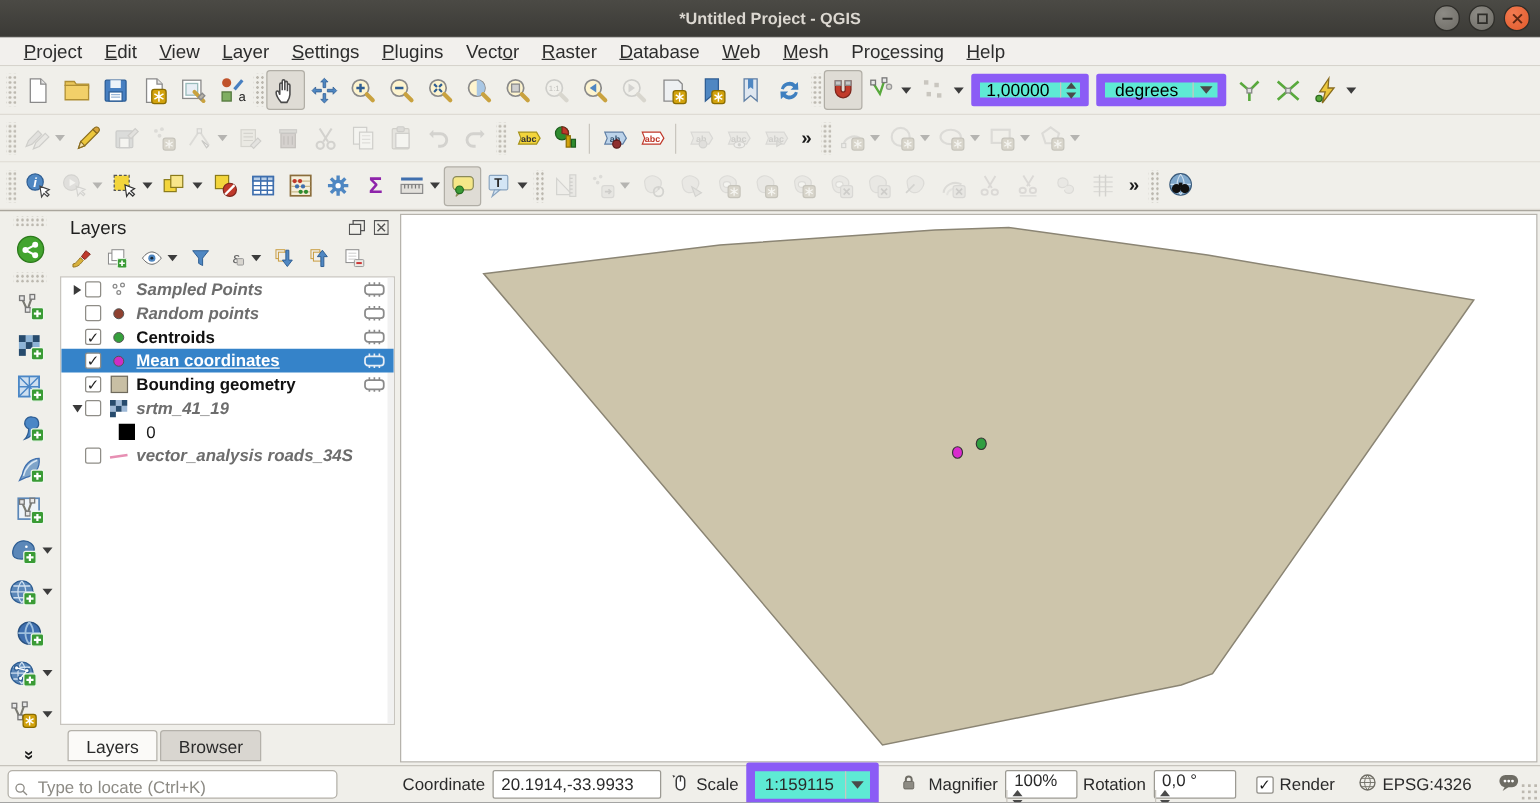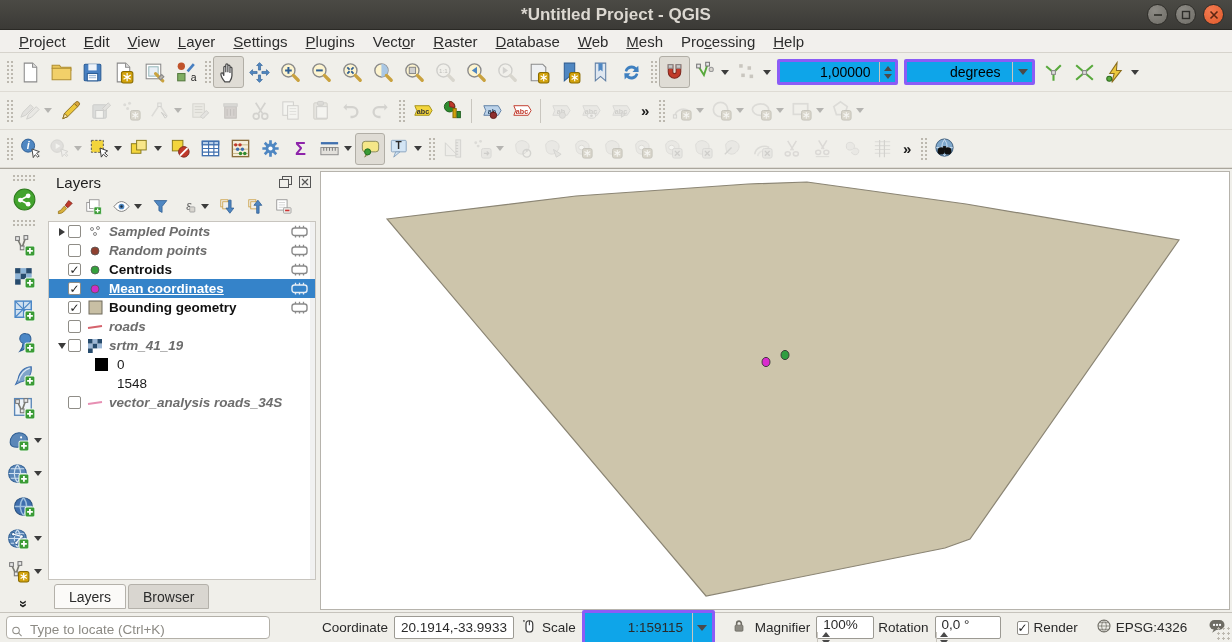--- a/index.html
+++ b/index.html
@@ -3,21 +3,21 @@
 <meta charset="utf-8">
 <style>
   html,body{margin:0;padding:0;background:#555;}
   *{box-sizing:border-box;font-family:"Liberation Sans","DejaVu Sans",sans-serif;}
   .app{position:relative;width:1232px;height:642px;background:#f0efea;overflow:hidden;border:0;}
 
   
   .titlebar{position:absolute;left:0;top:0;width:100%;height:30px;
     background:linear-gradient(#4b4a45,#3b3a36);border-bottom:1px solid #2a2925;
     display:flex;align-items:center;justify-content:center;}
-  .titlebar .title{color:#dcd8d1;font-weight:bold;font-size:17px;}
+  .titlebar .title{color:#dcd8d1;font-weight:bold;font-size:13px;}
   .winbtns{position:absolute;right:8px;top:4px;display:flex;gap:7px;}
   .winbtn{width:21px;height:21px;border-radius:50%;display:flex;align-items:center;justify-content:center;
     background:radial-gradient(circle at 35% 30%,#8d8b85,#6e6c66);border:1px solid #2e2d29;
     color:#2e2d29;font-size:11px;line-height:1;}
   .winbtn.close{background:radial-gradient(circle at 35% 30%,#f37a50,#e05a2b);}
   .winbtn svg{display:block;}
 
   
   .menubar{position:absolute;left:0;top:30px;width:100%;height:23px;background:#f2f0ed;
     border-bottom:1px solid #d6d3cc;display:flex;align-items:center;padding-left:10px;}
@@ -34,21 +34,21 @@
     border:1px solid transparent;border-radius:3px;padding:0 2px;position:relative;}
   .btn.active{background:#dfdcd5;border-color:#b1aea6;}
   .btn.disabled{opacity:.32;filter:grayscale(.85);}
   .btn svg{display:block;}
   .dd{width:0;height:0;border-left:4px solid transparent;border-right:4px solid transparent;
     border-top:5px solid #3c3c3c;margin-left:3px;}
   .grip{width:8px;height:26px;margin:0 2px;
     background-image:radial-gradient(#bcb8af 1px,transparent 1.2px);background-size:4px 4px;background-position:1px 1px;}
   .vsep{width:1px;height:24px;background:#c9c6bf;margin:0 4px;}
   .overflow{font-weight:bold;font-size:15px;color:#1a1a1a;padding:0 6px;}
-  .spinbox,.combo{display:flex;align-items:stretch;background:#0ea5e9;border:3px solid #8b5cf6;border-radius:2px;height:26px;margin:0 3px;padding-left:35px;}
+  .spinbox,.combo{display:flex;align-items:stretch;background:#5eead4;border:7px solid #8b5cf6;border-radius:2px;height:26px;margin:0 3px;}
   .spinbox input{border:0;outline:0;width:64px;font-size:14px;padding:0 5px;background:transparent;}
   .spinarrows{display:flex;flex-direction:column;justify-content:center;border-left:1px solid #c9c6bf;width:16px;align-items:center;gap:3px;}
   .spinarrows i{width:0;height:0;border-left:4px solid transparent;border-right:4px solid transparent;}
   .spinarrows .up{border-bottom:5px solid #4a4a4a;}
   .spinarrows .dn{border-top:5px solid #4a4a4a;}
   .combo .val{display:flex;align-items:center;padding:0 8px;font-size:14px;min-width:70px;}
   .combo .arr{display:flex;align-items:center;justify-content:center;width:20px;border-left:1px solid #c9c6bf;}
   .combo .arr i{width:0;height:0;border-left:5px solid transparent;border-right:5px solid transparent;border-top:6px solid #4a4a4a;}
 
   
@@ -1221,54 +1221,40 @@
             </span>
             <span class="lname vis">Bounding geometry</span>
             <span>
               <svg class="badge" width="17" height="13" viewBox="0 0 17 13">
                 <rect x="1" y="3" width="15" height="7.5" rx="2.5" fill="none" stroke="#8a8a8a" stroke-width="1.4"></rect>
                 <path d="M4.5 3V.8M8.5 3V.8M12.5 3V.8M4.5 12.4v-1.9M8.5 12.4v-1.9M12.5 12.4v-1.9" stroke="#8a8a8a" stroke-width="1.3"></path>
               </svg>
             </span>
           </div>
           <div class="lrow">
-            <span class="exp"></span>
-            <span class="cb"></span>
-            <span class="licon">
-              <svg width="16" height="14" viewBox="0 0 16 14">
-                <path d="M1 8L15 6" stroke="#d5626c" stroke-width="2"></path>
-              </svg>
-            </span>
-            <span class="lname unsaved">roads</span>
-          </div>
-          <div class="lrow">
             <span class="exp">
               <i class="down"></i>
             </span>
             <span class="cb"></span>
             <span class="licon">
               <svg width="14" height="14" viewBox="0 0 14 14">
                 <rect x="0" y="0" width="4.7" height="4.7" fill="#274b6d"></rect>
                 <rect x="4.7" y="0" width="4.7" height="4.7" fill="#9db8d6"></rect>
                 <rect x="9.4" y="0" width="4.6" height="4.7" fill="#274b6d"></rect>
                 <rect x="0" y="4.7" width="4.7" height="4.7" fill="#9db8d6"></rect>
                 <rect x="4.7" y="4.7" width="4.7" height="4.7" fill="#274b6d"></rect>
                 <rect x="9.4" y="4.7" width="4.6" height="4.7" fill="#9db8d6"></rect>
                 <rect x="0" y="9.4" width="4.7" height="4.6" fill="#274b6d"></rect>
               </svg>
             </span>
             <span class="lname unsaved">srtm_41_19</span>
           </div>
           <div class="childrow">
             <span class="sw" style="background: rgb(0, 0, 0);"></span>
             <span>0</span>
-          </div>
-          <div class="childrow">
-            <span class="sw" style="background: rgb(255, 255, 255);"></span>
-            <span>1548</span>
           </div>
           <div class="lrow">
             <span class="exp"></span>
             <span class="cb"></span>
             <span class="licon">
               <svg width="16" height="14" viewBox="0 0 16 14">
                 <path d="M1 8L15 6" stroke="#e78fb3" stroke-width="2"></path>
               </svg>
             </span>
             <span class="lname unsaved">vector_analysis roads_34S</span>

